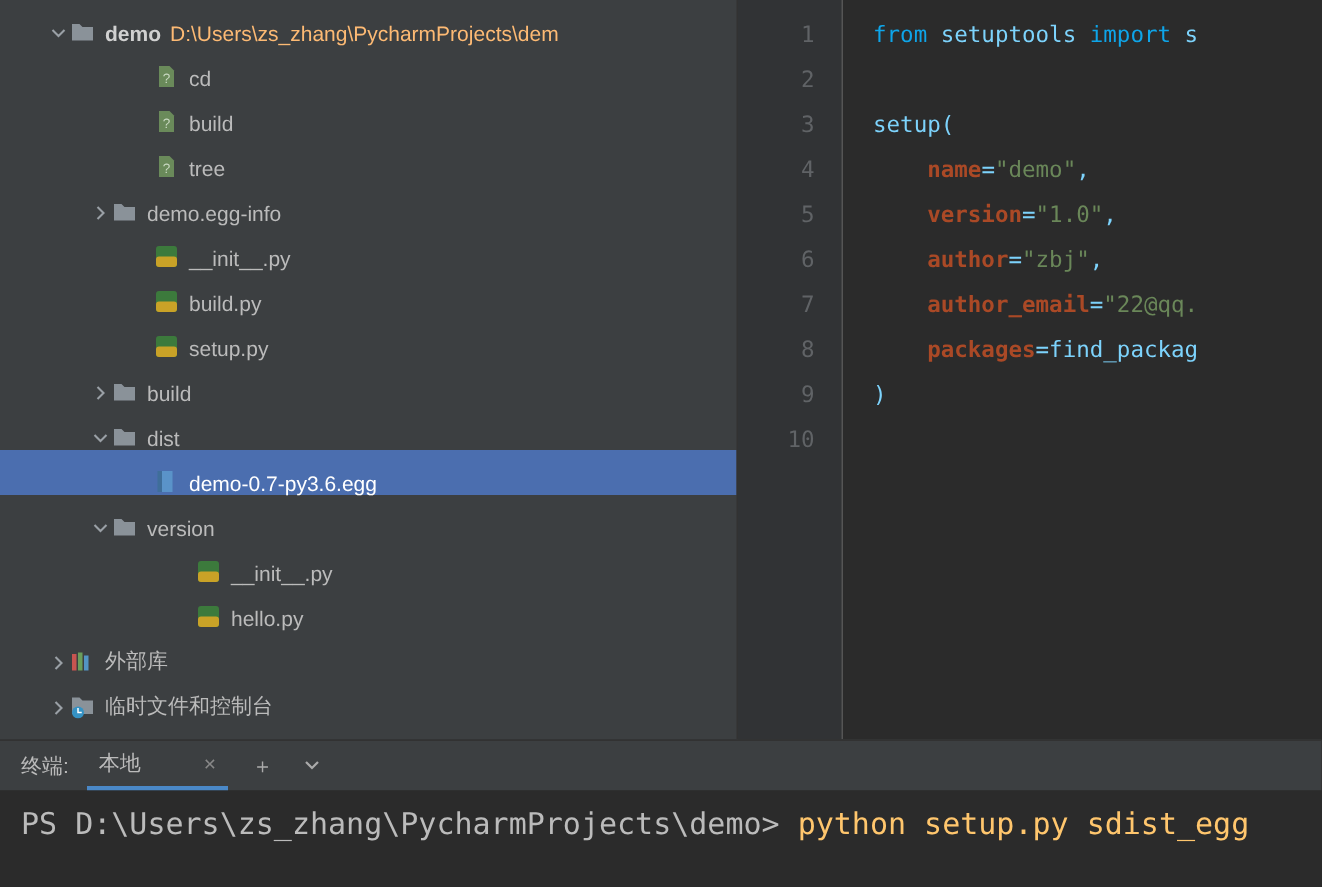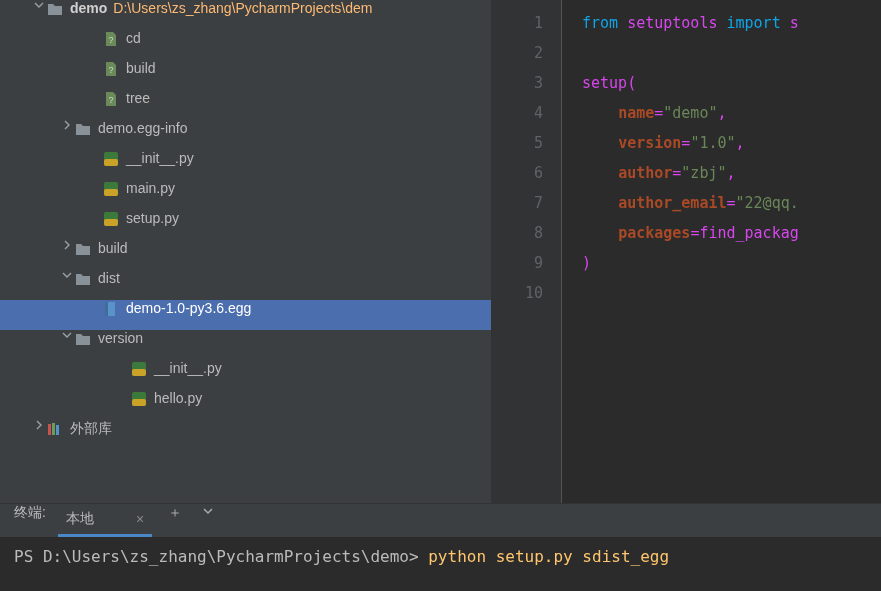--- a/index.html
+++ b/index.html
@@ -45,26 +45,26 @@
 .gutter .ln { height: 30px; line-height: 30px; }
 .code {
   padding-top: 8px;
   padding-left: 20px;
   white-space: pre;
   color: #a9b7c6;
 }
 .code .line { height: 30px; line-height: 30px; }
 .kw { color: #0ea5e9; }
 .str { color: #6a8759; }
-.fn { color: #d946ef; }
+.fn { color: #7dd3fc; }
 .arg { color: #aa4926; font-weight: bold; }
 
 .tree-row {
   display: flex;
-  align-items: flex-start;
+  align-items: flex-end;
   height: 30px;
   padding-left: 10px;
   cursor: pointer;
   color: #bbbbbb;
   user-select: none;
 }
 .tree-row.selected {
   background: #4b6eaf;
   color: #ffffff;
 }
@@ -86,43 +86,43 @@
 .tree-row .path-suffix { color: #fdba74; margin-left: 6px; white-space: nowrap; }
 .tree-row.root .label { font-weight: bold; color: #d0d0d0; }
 
 .indent { display: inline-block; height: 1px; }
 
 .terminal-tabs {
   height: 34px;
   background: #3c3f41;
   border-top: 1px solid #323232;
   display: flex;
-  align-items: flex-start;
+  align-items: center;
   padding-left: 14px;
   gap: 12px;
   color: #bbbbbb;
 }
 .term-tab {
   display: flex;
   align-items: center;
   height: 100%;
   padding: 0 8px;
   border-bottom: 3px solid #4a88c7;
   color: #bbbbbb;
   gap: 36px;
 }
 .term-tab .close { margin-left: 6px; color: #888; }
 .term-add, .term-drop { color: #aaa; cursor: pointer; padding: 0 4px; }
 
 .terminal-body {
-  height: 54px;
+  height: 64px;
   background: #2b2b2b;
   color: #bbbbbb;
   font-family: Consolas, monospace;
-  font-size: 16px;
+  font-size: 20px;
   padding: 10px 14px;
   white-space: pre;
 }
 .term-cmd { color: #ffc66d; }
 
 
 .ico-folder svg, .ico-py svg, .ico-egg svg, .ico-lib svg, .ico-scratch svg, .ico-unknown svg { display:block; }
 </style>
 </head>
 <body>
@@ -200,21 +200,21 @@
       </div>
       <div class="tree-row">
         <span class="indent" style="width: 78px;"></span>
         <span class="arrow"></span>
         <span class="icon ico-py">
           <svg width="16" height="16" viewBox="0 0 16 16">
             <rect x="1" y="1" width="14" height="14" rx="2" fill="#3c7a3c"></rect>
             <rect x="1" y="8" width="14" height="7" rx="2" fill="#c9a227"></rect>
           </svg>
         </span>
-        <span class="label">main.py</span>
+        <span class="label">build.py</span>
       </div>
       <div class="tree-row">
         <span class="indent" style="width: 78px;"></span>
         <span class="arrow"></span>
         <span class="icon ico-py">
           <svg width="16" height="16" viewBox="0 0 16 16">
             <rect x="1" y="1" width="14" height="14" rx="2" fill="#3c7a3c"></rect>
             <rect x="1" y="8" width="14" height="7" rx="2" fill="#c9a227"></rect>
           </svg>
         </span>
@@ -246,21 +246,21 @@
       </div>
       <div class="tree-row selected">
         <span class="indent" style="width: 78px;"></span>
         <span class="arrow"></span>
         <span class="icon ico-egg">
           <svg width="14" height="16" viewBox="0 0 14 16">
             <rect x="3" y="1" width="8" height="14" fill="#5a93c9"></rect>
             <rect x="1" y="1" width="3" height="14" fill="#3f6e9a"></rect>
           </svg>
         </span>
-        <span class="label">demo-1.0-py3.6.egg</span>
+        <span class="label">demo-0.7-py3.6.egg</span>
       </div>
       <div class="tree-row">
         <span class="indent" style="width: 50px;"></span>
         <span class="arrow"><svg width="10" height="10" viewBox="0 0 10 10">
             <path d="M1 3 L5 7 L9 3" stroke="#9aa0a6" stroke-width="1.4" fill="none"></path>
           </svg></span>
         <span class="icon ico-folder">
           <svg width="16" height="14" viewBox="0 0 16 14">
             <path d="M1 2h5l2 2h7v9H1z" fill="#8a9299"></path>
           </svg>
@@ -295,20 +295,34 @@
             <path d="M3 1 L7 5 L3 9" stroke="#9aa0a6" stroke-width="1.4" fill="none"></path>
           </svg></span>
         <span class="icon ico-lib">
           <svg width="16" height="14" viewBox="0 0 16 14">
             <rect x="1" y="2" width="3" height="11" fill="#c75450"></rect>
             <rect x="5" y="1" width="3" height="12" fill="#6a9e5b"></rect>
             <rect x="9" y="3" width="3" height="10" fill="#5394c4"></rect>
           </svg>
         </span>
         <span class="label">外部库</span>
+      </div>
+      <div class="tree-row">
+        <span class="indent" style="width: 22px;"></span>
+        <span class="arrow"><svg width="10" height="10" viewBox="0 0 10 10">
+            <path d="M3 1 L7 5 L3 9" stroke="#9aa0a6" stroke-width="1.4" fill="none"></path>
+          </svg></span>
+        <span class="icon ico-scratch">
+          <svg width="16" height="16" viewBox="0 0 16 16">
+            <path d="M1 2h5l2 2h7v9H1z" fill="#8a9299"></path>
+            <circle cx="5" cy="12" r="4" fill="#3592c4"></circle>
+            <path d="M5 9v3h2.5" stroke="#fff" stroke-width="1" fill="none"></path>
+          </svg>
+        </span>
+        <span class="label">临时文件和控制台</span>
       </div>
     </div>
   <div class="editor">
     <div class="gutter" id="gutter">
         <div class="ln">1</div>
         <div class="ln">2</div>
         <div class="ln">3</div>
         <div class="ln">4</div>
         <div class="ln">5</div>
         <div class="ln">6</div>

